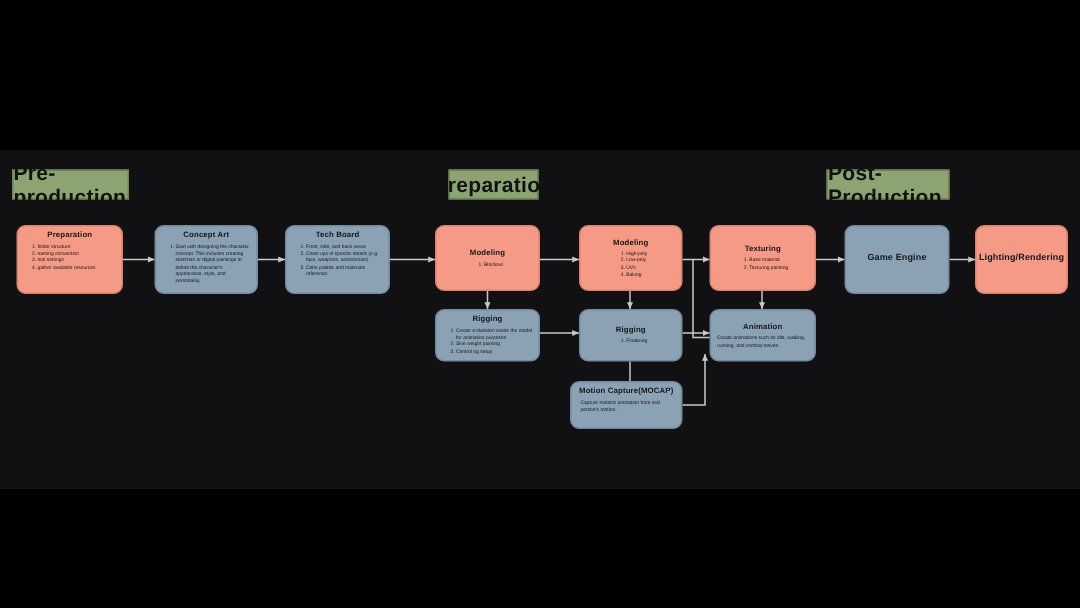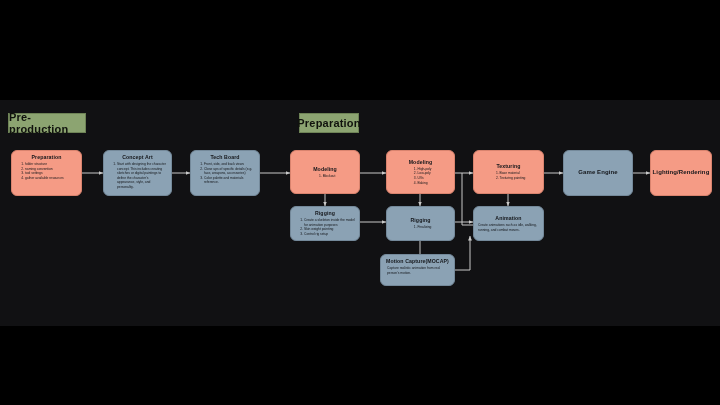--- a/index.html
+++ b/index.html
@@ -35,21 +35,21 @@
     width: 720px;
     height: 226px;
     pointer-events: none;
   }
   
   .phase {
     position: absolute;
     background: #8ca471;
     border: 1px solid #6e8356;
     color: #10120d;
-    font-size: 11px;
+    font-size: 14px;
     font-weight: bold;
     letter-spacing: .2px;
     display: flex;
     align-items: center;
     justify-content: center;
     box-sizing: border-box;
     height: 20px;
   }
   
   .node {
@@ -148,20 +148,23 @@
         <path d="M 473 125 L 462 125 L 462 73"></path>
       </g>
     </svg>
 
     <div class="phase" style="left:8px; top:13px; width:78px;">
       <span>Pre-production</span>
     </div>
     <div class="phase" style="left:299px; top:13px; width:60px;">
       <span>Preparation</span>
     </div>
+    <div class="phase" style="left:551px; top:13px; width:82px;">
+      <span>Post-Production</span>
+    </div>
 
     <div class="node salmon" style="left:11px; top:50px; width:71px; height:46px;">
       <div class="title">Preparation</div>
       <ol>
         <li>folder structure</li>
         <li>naming convention</li>
         <li>tool settings</li>
         <li>gather available resources</li>
       </ol>
     </div>

